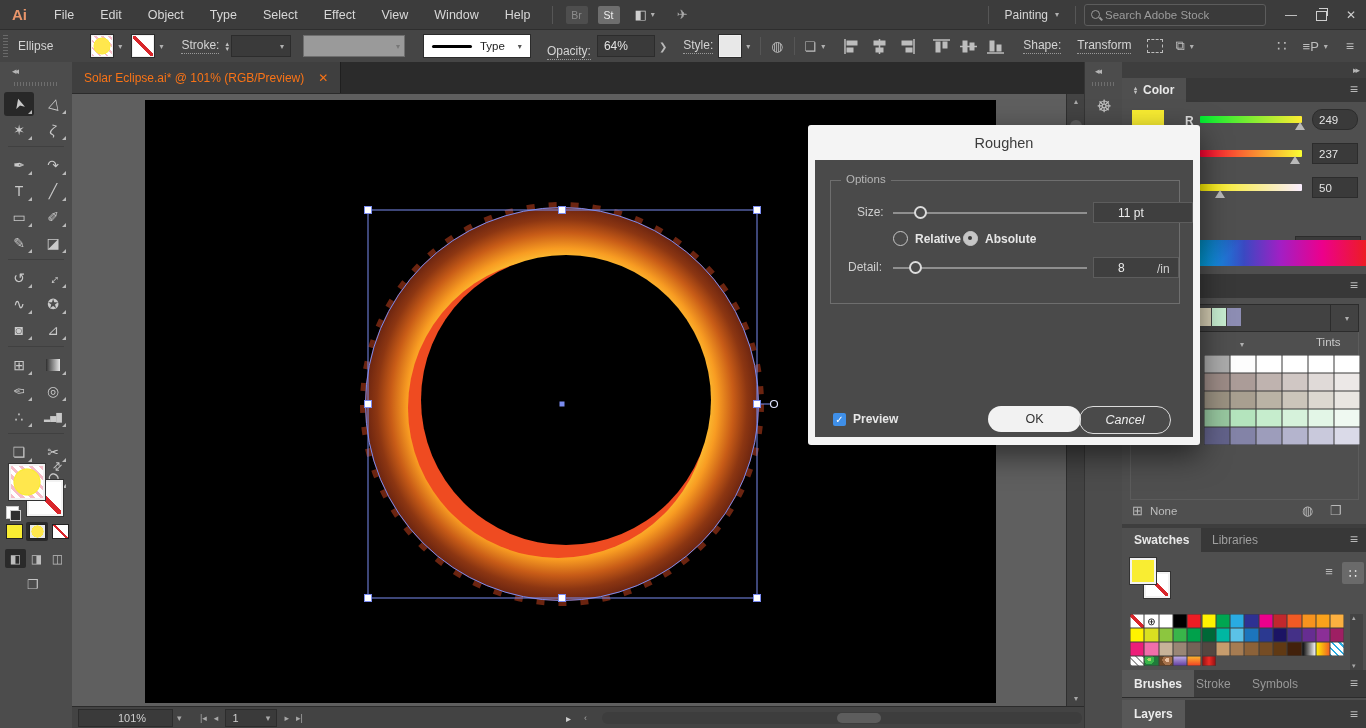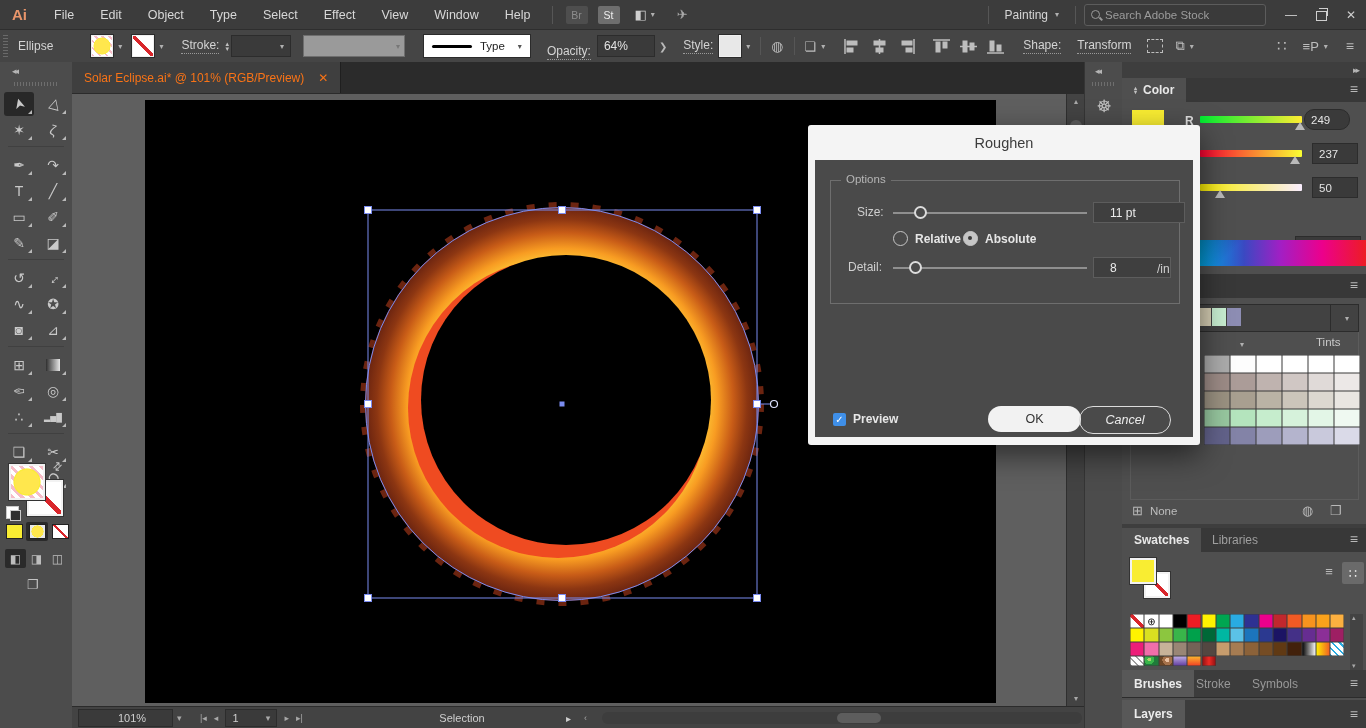--- a/index.html
+++ b/index.html
@@ -117,21 +117,21 @@
   .lower-tab.active{background:#585858;color:#ececec;font-weight:bold;}
   
   #dialog{left:808px;top:125px;width:392px;height:320px;background:#f4f4f4;border-radius:3px;box-shadow:0 10px 30px rgba(0,0,0,.55);z-index:50;}
   #dlg-title{position:absolute;left:0;top:0;width:392px;height:35px;display:flex;align-items:center;justify-content:center;color:#3c3c3c;font-size:14.5px;}
   #dlg-body{position:absolute;left:7px;top:35px;width:378px;height:277px;background:#4a4a4a;}
   .group{position:absolute;border:1px solid #6e6e6e;}
   .group-label{position:absolute;top:-8px;left:10px;background:#4a4a4a;padding:0 5px;color:#b5b5b5;font-size:11.5px;}
   .dlg-label{color:#cfcfcf;font-size:12px;}
   .track{position:absolute;height:2px;background:#8f8f8f;}
   .knob{position:absolute;top:-6px;width:9px;height:9px;border:2.5px solid #dcdcdc;border-radius:50%;background:#4a4a4a;}
-  .dlg-field{position:absolute;background:#3f3f3f;border:1px solid #5d5d5d;height:19px;display:flex;align-items:center;padding-left:16px;color:#ececec;font-size:12px;}
+  .dlg-field{position:absolute;background:#3f3f3f;border:1px solid #5d5d5d;height:19px;display:flex;align-items:center;padding-left:24px;color:#ececec;font-size:12px;}
   .radio{width:13px;height:13px;border:1.5px solid #c6c6c6;border-radius:50%;background:transparent;position:relative;flex:none;}
   .radio.sel{background:#c6c6c6;}
   .radio.sel::after{content:"";position:absolute;left:3.5px;top:3.5px;width:4px;height:4px;border-radius:50%;background:#3a3a3a;}
   .rlabel{color:#e6e6e6;font-size:12px;font-weight:bold;margin-left:7px;}
   #dlg-check{width:13px;height:13px;background:#3f8fe8;border-radius:2px;display:flex;align-items:center;justify-content:center;color:#fff;font-size:10px;}
   .pillbtn{position:absolute;height:26px;border-radius:14px;display:flex;align-items:center;justify-content:center;font-size:12.5px;}
   #ok-btn{background:#f2f2f2;color:#333;width:93px;}
   #cancel-btn{border:1.5px solid #dcdcdc;color:#ececec;width:90px;}
 </style>
 </head>
@@ -464,23 +464,20 @@
     <span class="sb-item" style="left:128px;gap:7px;">
       <span class="sb-arrow">|◂</span>
       <span class="sb-arrow">◂</span>
       <span class="sb-box" style="width:38px;justify-content:space-between;">
         <span>1</span>
           <span class="sb-arrow">▾</span>
       </span>
       <span class="sb-arrow">▸</span>
       <span class="sb-arrow">▸|</span>
     </span>
-    <span class="sb-item" style="left:290px;width:200px;justify-content:center;">
-      <span>Selection</span>
-    </span>
     <span class="sb-item" style="left:494px;">
         <span style="font-size:10px;color:#cfcfcf;">▸</span>
       </span>
     <span class="sb-item" style="left:512px;">
         <span class="sb-arrow">‹</span>
       </span>
     <div id="hscroll-track">
       <div id="hscroll-thumb"></div>
     </div>
   </div>
@@ -506,21 +503,21 @@
         <span>Color</span>
       </span>
       <span class="hamb tab-hamb">≡</span>
     </div>
     <div class="panel-body" id="color-body" style="top:40px;height:172px;">
       <div class="abs" id="color-swatch-big" style="left: 10px; top: 8px; width: 32px; height: 32px; background: rgb(249, 237, 50);"></div>
       <div id="color-sliders">
           <span class="cletter" style="left: 63px; top: 12px;">R</span>
           <span class="cslider" style="left: 78px; top: 14px; width: 102px; background: linear-gradient(to right, rgb(0, 237, 50), rgb(255, 237, 50));"></span>
           <span class="chandle" style="left: 172.6px; top: 20px;"></span>
-          <span class="cvalbox" style="left: 182px; top: 7px; border-radius: 10px;">249</span>
+          <span class="cvalbox" style="left: 190px; top: 7px; border-radius: 10px;">249</span>
           <span class="cletter" style="left: 63px; top: 46px;">G</span>
           <span class="cslider" style="left: 78px; top: 48px; width: 102px; background: linear-gradient(to right, rgb(249, 0, 50), rgb(249, 255, 50));"></span>
           <span class="chandle" style="left: 167.8px; top: 54px;"></span>
           <span class="cvalbox" style="left: 190px; top: 41px;">237</span>
           <span class="cletter" style="left: 63px; top: 80px;">B</span>
           <span class="cslider" style="left: 78px; top: 82px; width: 102px; background: linear-gradient(to right, rgb(249, 237, 0), rgb(249, 237, 255));"></span>
           <span class="chandle" style="left: 93px; top: 88px;"></span>
           <span class="cvalbox" style="left: 190px; top: 75px;">50</span>
         </div>
       <span class="abs dlg-label" style="left:160px;top:140px;color:#bdbdbd;">#</span>

